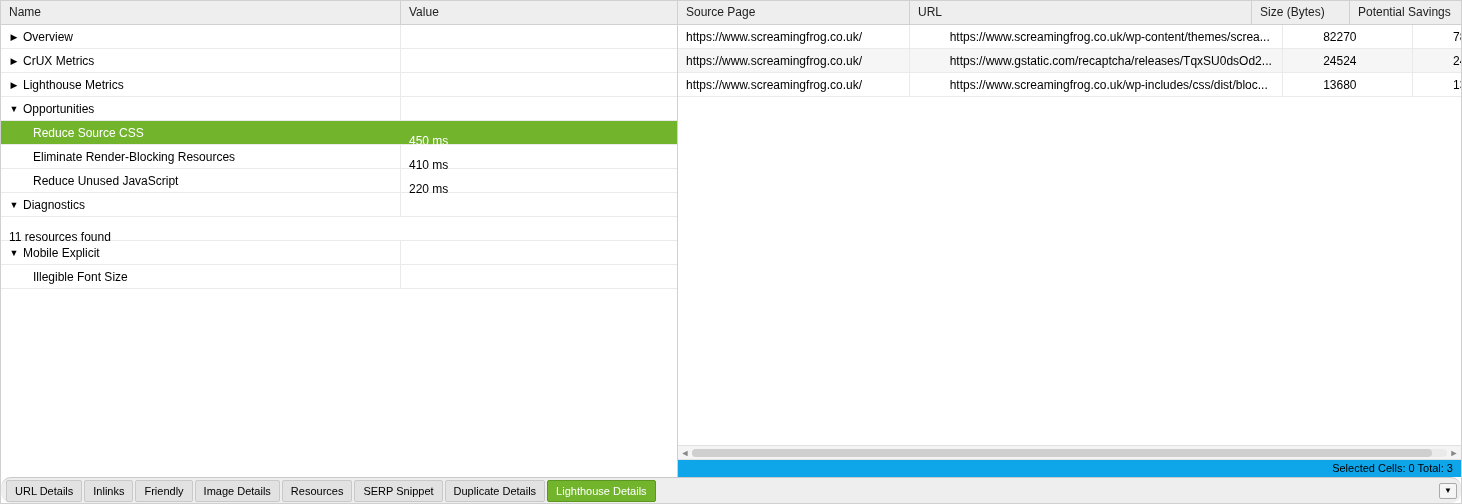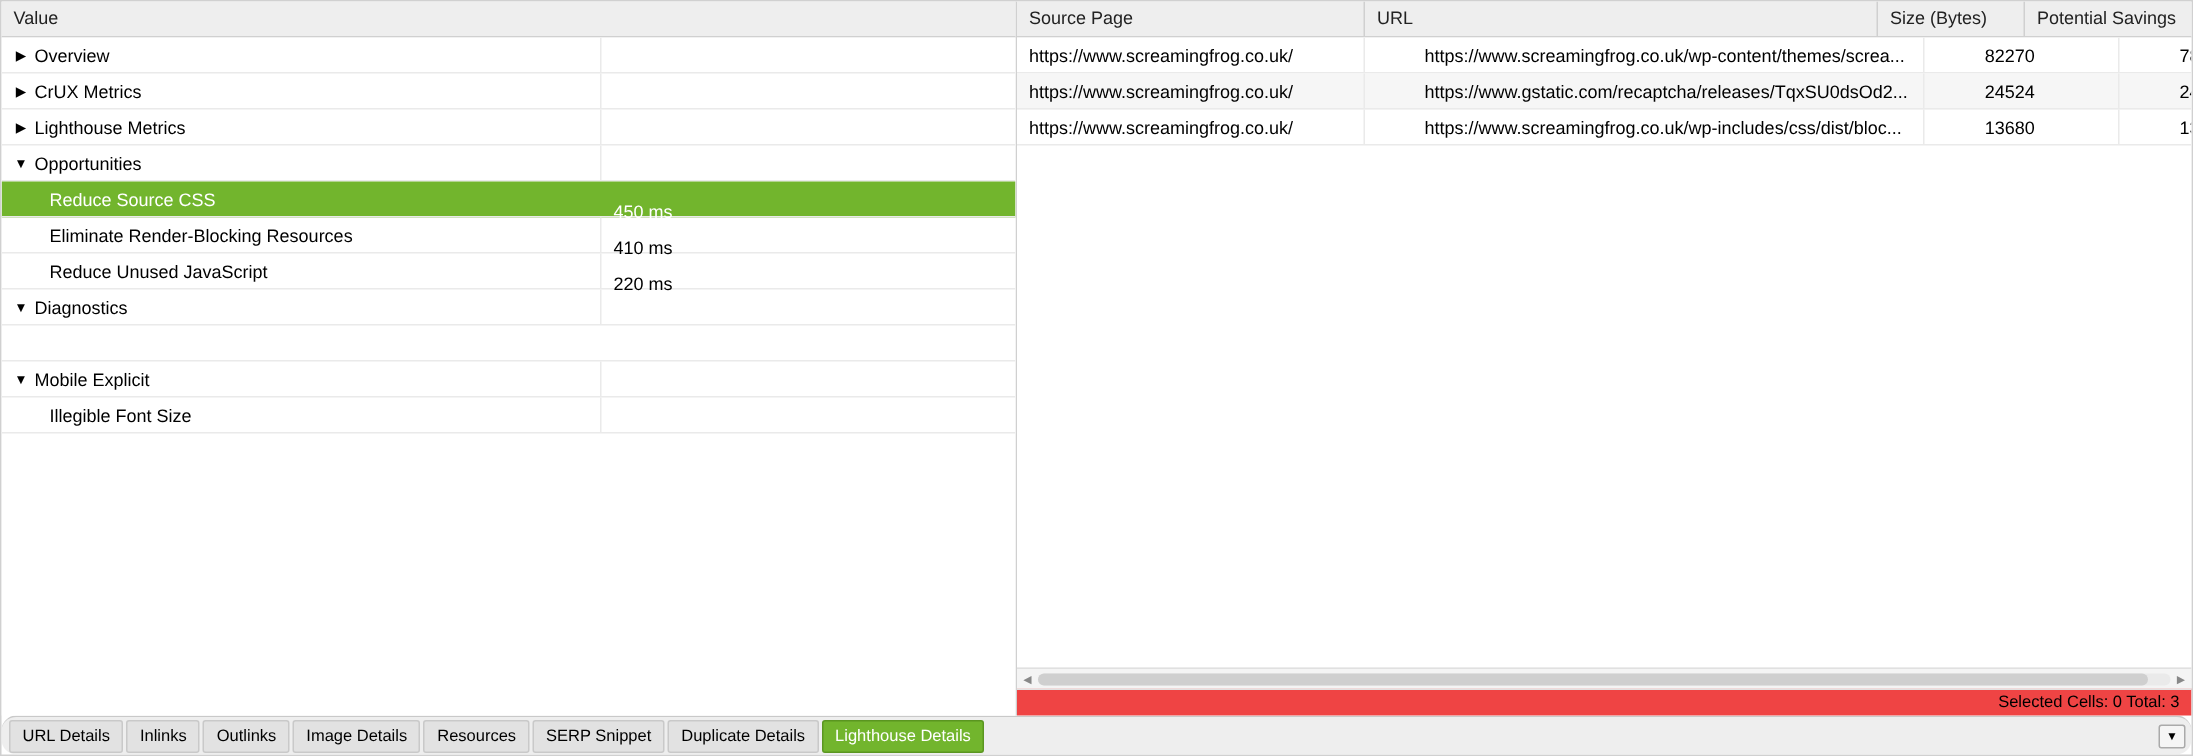--- a/index.html
+++ b/index.html
@@ -156,21 +156,21 @@
     background: #cfcfcf;
     border-radius: 4px;
   }
 
   .status-bar {
     height: 18px;
     font-size: 11px;
     text-align: right;
     padding: 2px 8px;
     border-top: 1px solid #e0e0e0;
-    background: #ef4444;
+    background: #0ea5e9;
   }
 
   .tab-strip {
     height: 26px;
     background: #eeeeee;
     border-top: 1px solid #c9c9c9;
     display: flex;
     align-items: center;
     padding: 0 4px;
     position: relative;
@@ -204,20 +204,21 @@
     font-size: 8px;
   }
 </style>
 </head>
 <body>
 
 <div class="main">
 
   <div class="left-panel">
     <div class="table-header">
+      <div class="th name">Name</div>
       <div class="th value">Value</div>
     </div>
     <div class="tree-body" id="tree-body">
         <div class="tree-row">
           <div class="cell-name">
             <span class="disclosure">▶</span>
             <span class="indent-1" style="padding-left: 0px;">Overview</span>
           </div>
           <div class="cell-value"></div>
         </div>
@@ -261,20 +262,21 @@
           <div class="cell-value">220 ms</div>
         </div>
         <div class="tree-row">
           <div class="cell-name">
             <span class="disclosure">▼</span>
             <span class="indent-1" style="padding-left: 0px;">Diagnostics</span>
           </div>
           <div class="cell-value"></div>
         </div>
         <div class="tree-row">
+          <div class="cell-value">11 resources found</div>
         </div>
         <div class="tree-row">
           <div class="cell-name">
             <span class="disclosure">▼</span>
             <span class="indent-1" style="padding-left: 0px;">Mobile Explicit</span>
           </div>
           <div class="cell-value"></div>
         </div>
         <div class="tree-row">
           <div class="cell-name">
@@ -320,21 +322,21 @@
       <span class="arrow">►</span>
     </div>
     <div class="status-bar">Selected Cells: 0  Total: 3</div>
   </div>
 
 </div>
 
 <div class="tab-strip" id="tab-strip">
   <div class="tab">URL Details</div>
     <div class="tab">Inlinks</div>
-    <div class="tab">Outlinks</div>
+    <div class="tab">Friendly</div>
     <div class="tab">Image Details</div>
     <div class="tab">Resources</div>
     <div class="tab">SERP Snippet</div>
     <div class="tab">Duplicate Details</div>
     <div class="tab active">Lighthouse Details</div>
     <div class="tab-overflow">
     <span>▼</span>
   </div>
 </div>
 

